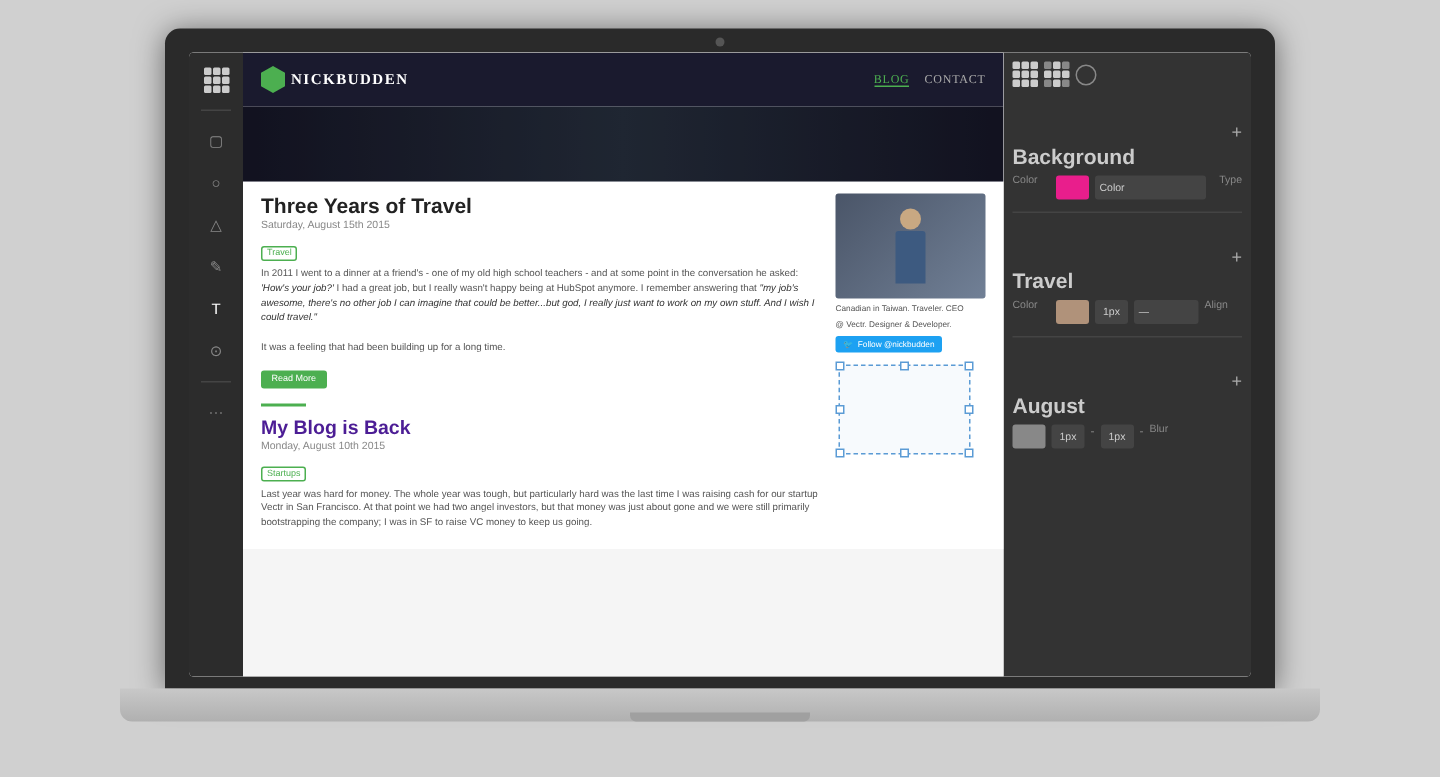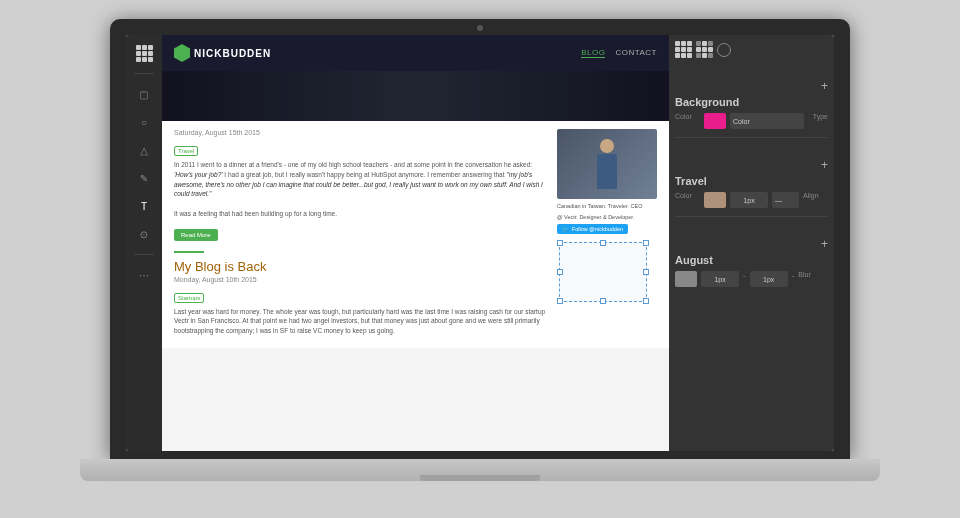--- a/index.html
+++ b/index.html
@@ -118,20 +118,21 @@
     }
 
     
     .site-header {
       background: #1a1a2e;
       height: 36px;
       display: flex;
       align-items: center;
       padding: 0 12px;
       position: relative;
+      font-family: Liberation Serif, serif;
     }
 
     .site-logo {
       display: flex;
       align-items: center;
       gap: 4px;
     }
 
     .logo-shield {
       width: 16px;
@@ -250,22 +251,22 @@
     .blog-divider {
       width: 30px;
       height: 2px;
       background: #4CAF50;
       margin: 6px 0;
     }
 
     
     .post-title-2 {
       font-size: 13px;
-      font-weight: normal;
-      color: #a16207;
+      font-weight: bold;
+      color: #4c1d95;
       margin-bottom: 2px;
     }
 
     
     .sidebar-profile-img {
       width: 100px;
       height: 70px;
       background: linear-gradient(135deg, #4a5568, #718096);
       border-radius: 2px;
       margin-bottom: 4px;
@@ -351,21 +352,21 @@
 
     .panel-section-header {
       display: flex;
       align-items: center;
       justify-content: space-between;
       margin-bottom: 5px;
     }
 
     .panel-section-title {
       color: #ccc;
-      font-size: 11px;
+      font-size: 14px;
       font-weight: bold;
       margin-top: 32px;
     }
 
     .panel-plus {
       color: #aaa;
       font-size: 12px;
       cursor: pointer;
     }
 
@@ -394,21 +395,21 @@
       background: #444;
       border: none;
       color: #ccc;
       font-size: 7px;
       padding: 2px 3px;
       border-radius: 2px;
       appearance: none;
     }
 
     .panel-input-sm {
-      width: 38px;
+      width: 22px;
       background: #444;
       border: none;
       color: #ccc;
       font-size: 7px;
       padding: 2px 3px;
       border-radius: 2px;
       text-align: center;
     }
 
     .panel-divider {
@@ -495,20 +496,21 @@
         </div>
 
         <div class="site-hero">
           <div class="hero-overlay"></div>
         </div>
 
         <div class="blog-content">
           <div class="blog-main">
 
             <div class="blog-post-1">
+              <div class="post-title-1">Three Years of Travel</div>
               <div class="post-date">Saturday, August 15th 2015</div>
               <div class="post-tag">Travel</div>
               <div class="post-body">
                 In 2011 I went to a dinner at a friend's - one of my old high school
                 teachers - and at some point in the conversation he asked: <em>'How's your
                 job?'</em> I had a great job, but I really wasn't happy being at HubSpot
                 anymore. I remember answering that <em>"my job's awesome, there's no
                 other job I can imagine that could be better...but god, I really just
                 want to work on my own stuff. And I wish I could travel."</em>
                 <br><br>

